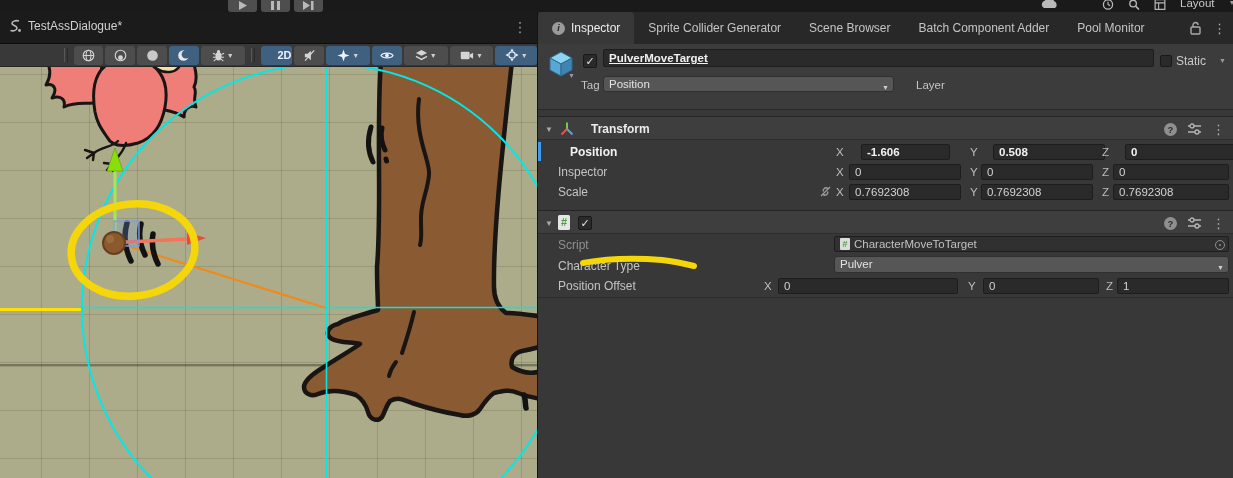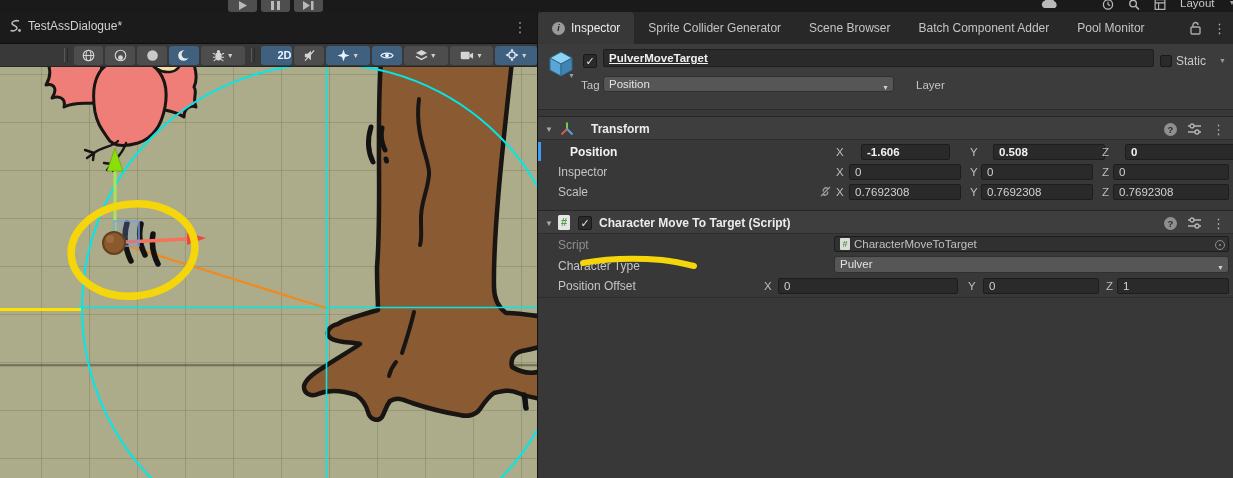--- a/index.html
+++ b/index.html
@@ -376,21 +376,20 @@
       <div class="field vf" style="left:311px; top:140px; width:112px;">0.7692308</div>
       <span class="axl" style="left:432px; top:142px;">Y</span>
       <div class="field vf" style="left:443px; top:140px; width:112px;">0.7692308</div>
       <span class="axl" style="left:564px; top:142px;">Z</span>
       <div class="field vf" style="left:575px; top:140px; width:116px;">0.7692308</div>
 
       <div class="comp-header" style="top:166px;">
         <span class="fold">▼</span>
         <span style="position:absolute; left:20px; top:4px; width:12px; height:15px; background:#e6e6e6; border-radius:1.5px; color:#4d9e3f; font-size:11px; font-weight:bold; text-align:center; line-height:15px;">#</span>
         <span class="chk" style="left:40px; top:5px;">✓</span>
-        <span class="comp-title" style="left:61px;">Character Move To Target (Script)</span>
         <div class="hdr-icons">
           <span class="help-badge">?</span>
           <svg width="13" height="12" viewBox="0 0 13 12">
               <path d="M0,3 H13 M0,9 H13" stroke="#b5b5b5" stroke-width="1.4"></path>
               <circle cx="4" cy="3" r="2" fill="#3e3e3e" stroke="#b5b5b5" stroke-width="1.3"></circle>
               <circle cx="9" cy="9" r="2" fill="#3e3e3e" stroke="#b5b5b5" stroke-width="1.3"></circle>
             </svg>
           <span class="kebab">⋮</span>
         </div>
       </div>

